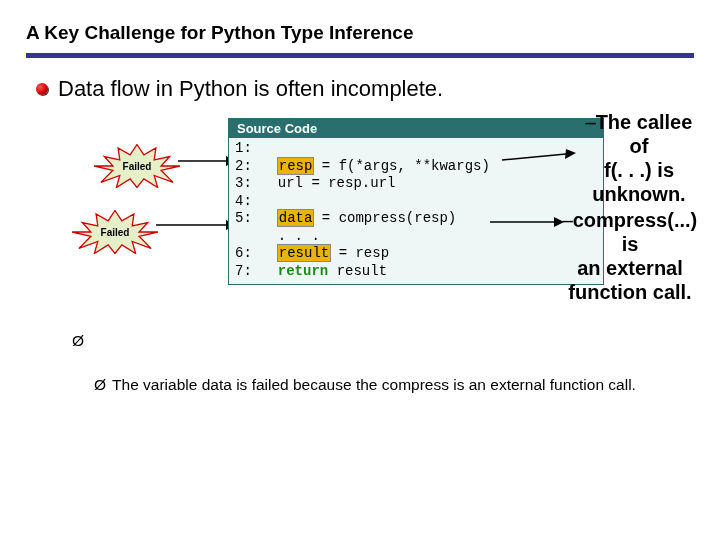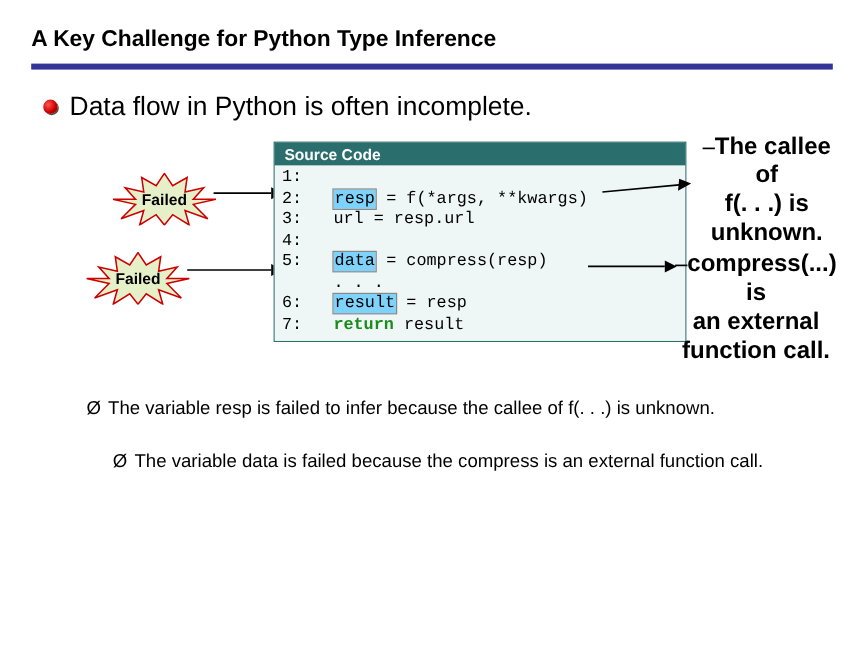--- a/index.html
+++ b/index.html
@@ -39,21 +39,21 @@
   }
   .bullet-text {
     font-family: "Comic Sans MS", cursive, sans-serif;
     font-size: 22px;
     color: #000;
   }
   .mid-area { position: relative; height: 210px; }
   .codebox {
     position: absolute;
     left: 228px; top: 2px;
-    width: 344px;
+    width: 376px;
     border: 1px solid #2a6e6e;
     background: #fff;
   }
   .codebox-hdr {
     background: #2a6e6e;
     color: #fff;
     font-size: 13px;
     font-weight: bold;
     padding: 2px 8px;
   }
@@ -62,31 +62,31 @@
     padding: 2px 6px 4px 6px;
     font-family: "Courier New", monospace;
     font-size: 14px;
     line-height: 1.25;
     white-space: nowrap;
   }
   .coderow { display: flex; }
   .ln { width: 26px; }
   .kw-blue { color: #1a4fcf; }
   .kw-green { color: #1a8c1a; font-weight: bold; }
-  .hl { background: #7dd3fc; outline: 1px solid #888; padding: 0 1px; }
+  .hl { background: #eab308; outline: 1px solid #888; padding: 0 1px; }
   .burst {
     position: absolute;
     width: 86px; height: 44px;
   }
   .burst svg { width: 100%; height: 100%; display: block; }
   .burst-label {
     position: absolute; inset: 0;
     display: flex; align-items: center; justify-content: center;
     font-family: "Comic Sans MS", cursive, sans-serif;
-    font-size: 13px; font-weight: bold; color: #000;
+    font-size: 10px; font-weight: bold; color: #000;
   }
   .arrow { position: absolute; }
   .annot {
     position: absolute;
     font-family: Arial, sans-serif;
     font-weight: bold;
     font-size: 20px;
     text-align: center;
     line-height: 1.2;
   }
@@ -196,19 +196,18 @@
     <span class="dash">–</span><span>compress(...) is</span><br>
     <span>an external</span><br>
     <span>function call.</span>
   </div>
 
 </div>
 
 <div class="notes">
   <div class="note-item">
     <span class="note-mark">Ø</span>
-    <span>The variable resp is failed to infer because the callee of f(. . .) is unknown.</span>
   </div>
   <div class="note-item" style="padding-left:22px;">
     <span class="note-mark">Ø</span>
     <span>The variable data is failed because the compress is an external function call.</span>
   </div>
 </div>
 
 </body></html>

